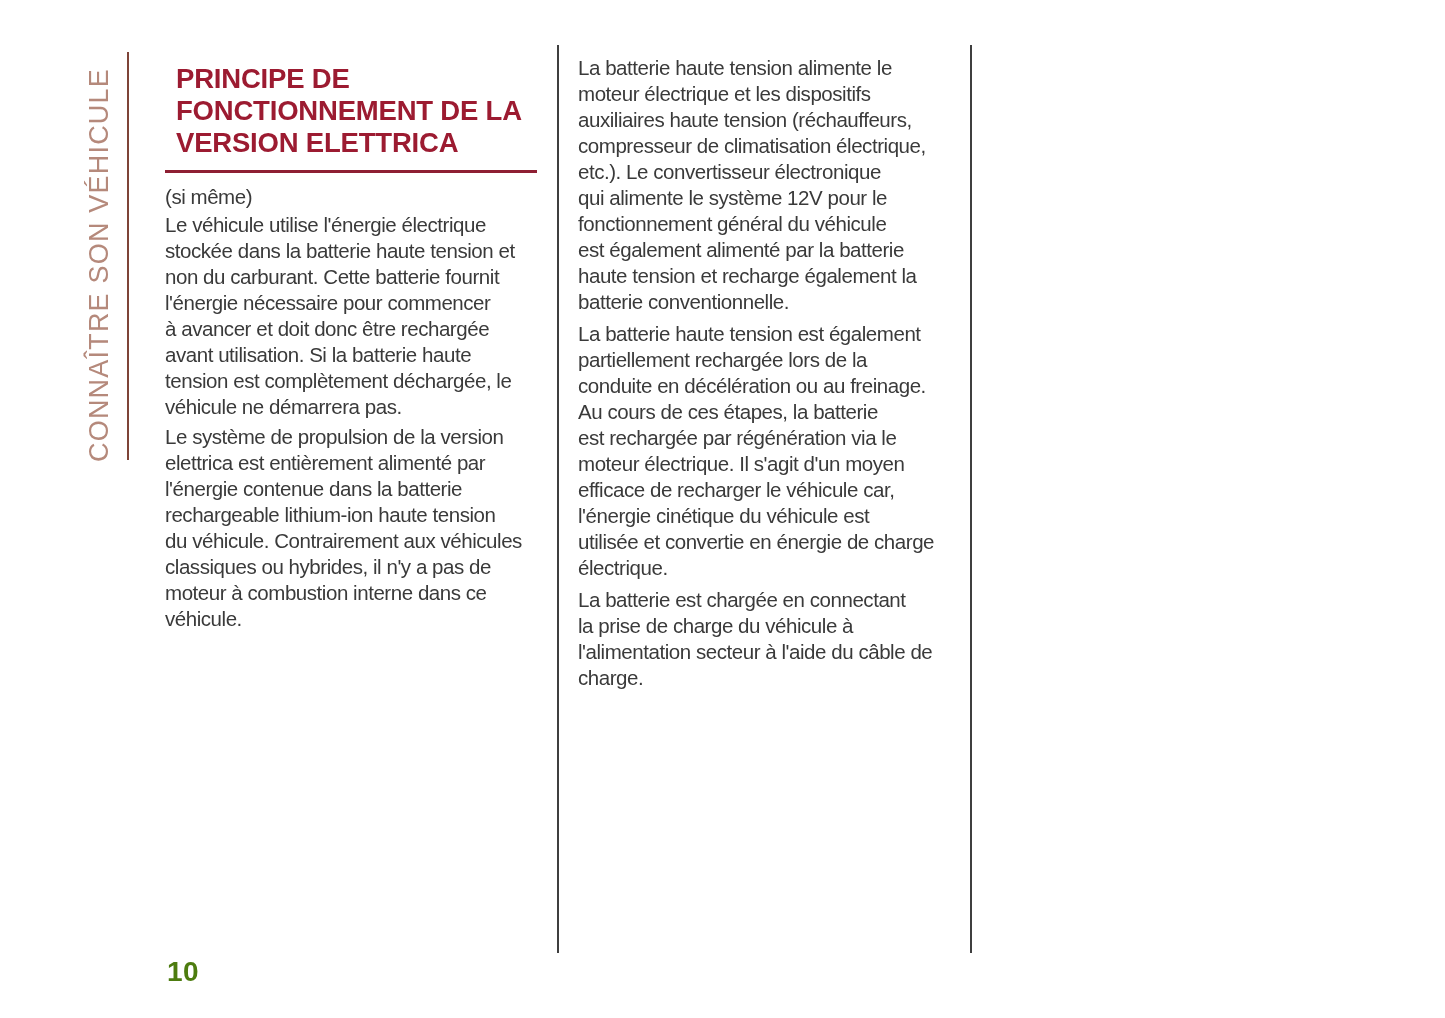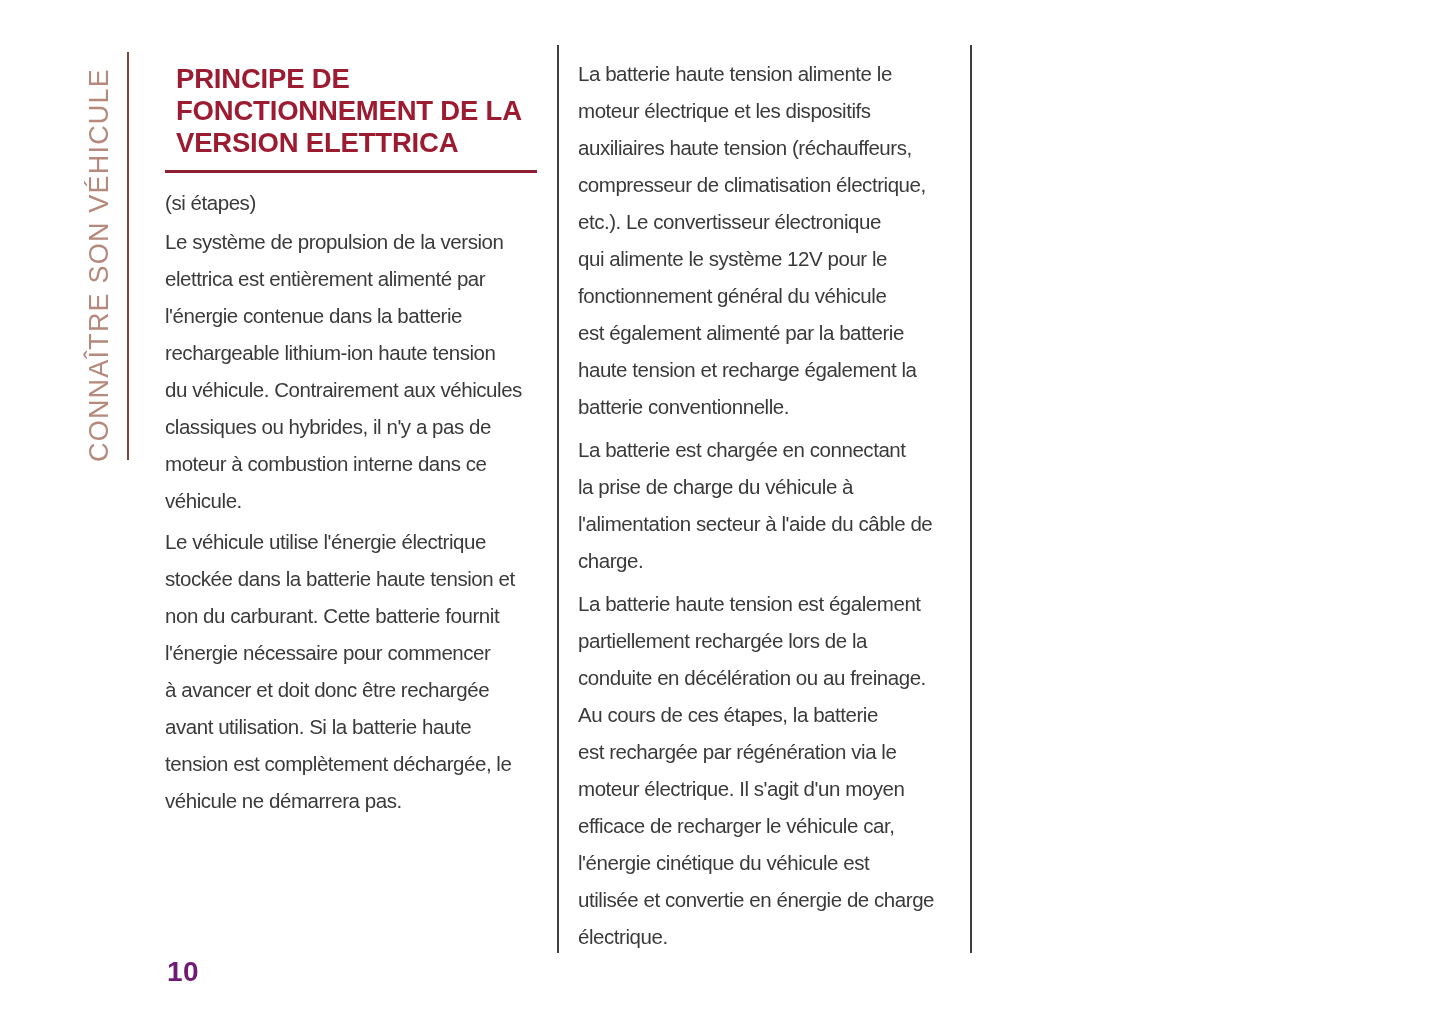--- a/index.html
+++ b/index.html
@@ -52,21 +52,21 @@
   .title-rule {
     width: 372px;
     height: 3px;
     background: #8e1f33;
     margin: 6px 0 11px 0;
   }
 
   .body-text {
     margin: 0 0 4px 0;
     font-size: 20.5px;
-    line-height: 37px;
+    line-height: 26px;
     letter-spacing: -0.45px;
     color: #3a3a3a;
     white-space: pre-line;
   }
   .col-right .body-text { margin-bottom: 6px; }
   .note { margin-bottom: 2px; }
 
   
   .col-divider {
     position: absolute;
@@ -78,81 +78,81 @@
   .divider-middle { left: 557px; }
   .divider-right  { left: 970px; }
 
   .page-number {
     position: absolute;
     left: 167px;
     top: 956px;
     font-size: 28px;
     font-weight: bold;
     letter-spacing: 0.5px;
-    color: #701a75;
+    color: #4d7c0f;
   }
 </style>
 </head>
 <body>
 
 <div class="page">
 
   <div class="sidebar-label">CONNAÎTRE SON VÉHICULE</div>
   <div class="sidebar-rule"></div>
 
   <section class="col col-left">
     <h1 class="section-title">PRINCIPE DE
 FONCTIONNEMENT DE LA
 VERSION ELETTRICA</h1>
     <div class="title-rule"></div>
-    <p class="body-text note">(si étapes)</p>
+    <p class="body-text note">(si même)</p>
+    <p class="body-text">Le véhicule utilise l'énergie électrique
+stockée dans la batterie haute tension et
+non du carburant. Cette batterie fournit
+l'énergie nécessaire pour commencer
+à avancer et doit donc être rechargée
+avant utilisation. Si la batterie haute
+tension est complètement déchargée, le
+véhicule ne démarrera pas.</p>
     <p class="body-text">Le système de propulsion de la version
 elettrica est entièrement alimenté par
 l'énergie contenue dans la batterie
 rechargeable lithium-ion haute tension
 du véhicule. Contrairement aux véhicules
 classiques ou hybrides, il n'y a pas de
 moteur à combustion interne dans ce
 véhicule.</p>
-    <p class="body-text">Le véhicule utilise l'énergie électrique
-stockée dans la batterie haute tension et
-non du carburant. Cette batterie fournit
-l'énergie nécessaire pour commencer
-à avancer et doit donc être rechargée
-avant utilisation. Si la batterie haute
-tension est complètement déchargée, le
-véhicule ne démarrera pas.</p>
   </section>
 
   <div class="col-divider divider-middle"></div>
 
   <section class="col col-right">
     <p class="body-text">La batterie haute tension alimente le
 moteur électrique et les dispositifs
 auxiliaires haute tension (réchauffeurs,
 compresseur de climatisation électrique,
 etc.). Le convertisseur électronique
 qui alimente le système 12V pour le
 fonctionnement général du véhicule
 est également alimenté par la batterie
 haute tension et recharge également la
 batterie conventionnelle.</p>
-    <p class="body-text">La batterie est chargée en connectant
-la prise de charge du véhicule à
-l'alimentation secteur à l'aide du câble de
-charge.</p>
     <p class="body-text">La batterie haute tension est également
 partiellement rechargée lors de la
 conduite en décélération ou au freinage.
 Au cours de ces étapes, la batterie
 est rechargée par régénération via le
 moteur électrique. Il s'agit d'un moyen
 efficace de recharger le véhicule car,
 l'énergie cinétique du véhicule est
 utilisée et convertie en énergie de charge
 électrique.</p>
+    <p class="body-text">La batterie est chargée en connectant
+la prise de charge du véhicule à
+l'alimentation secteur à l'aide du câble de
+charge.</p>
   </section>
 
   <div class="col-divider divider-right"></div>
 
   <div class="page-number">10</div>
 
 </div>
 
 </body></html>

